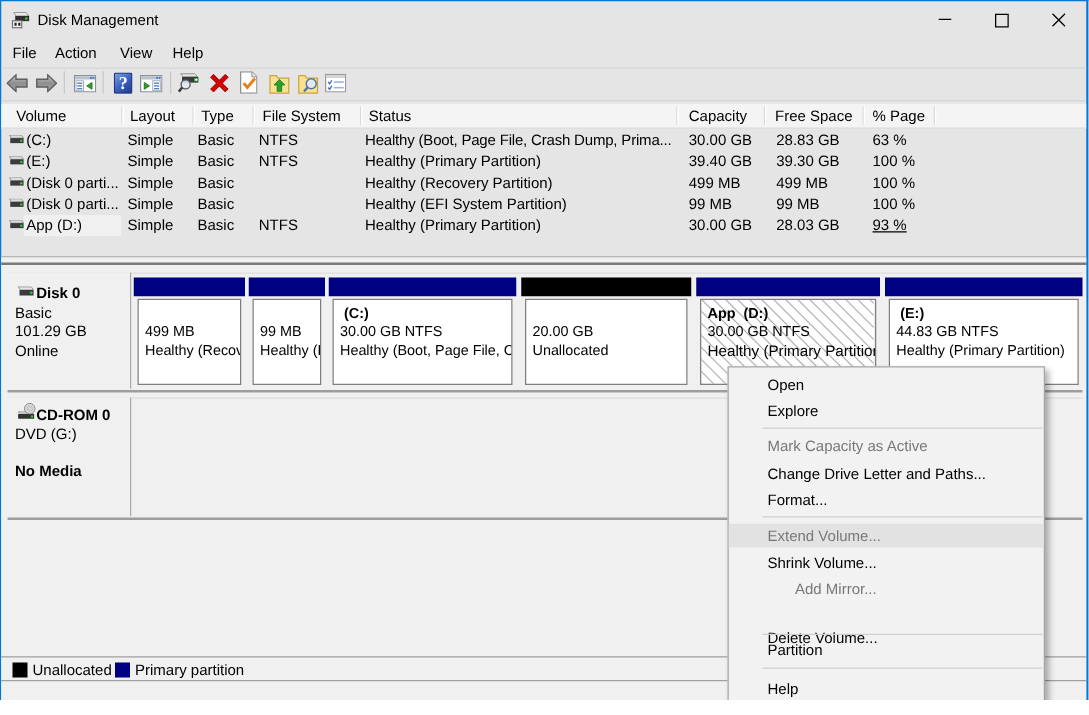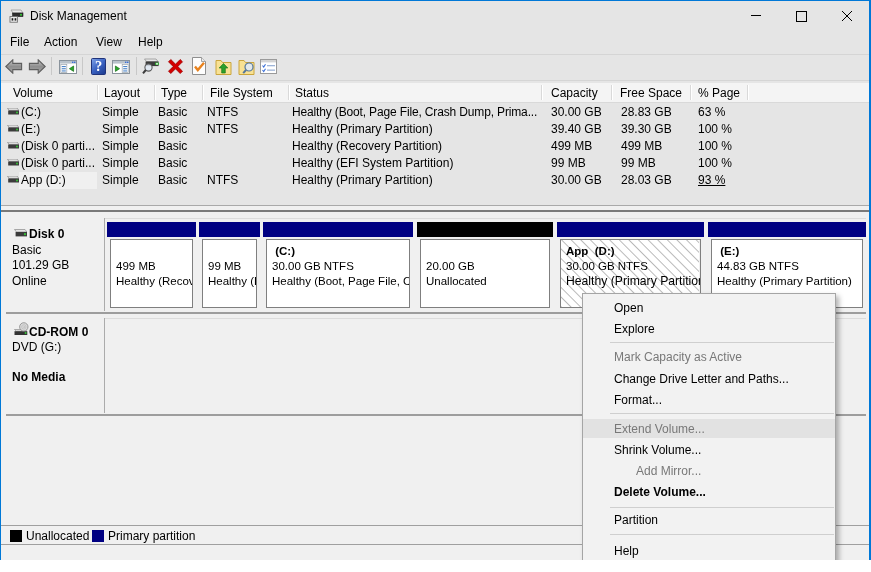--- a/index.html
+++ b/index.html
@@ -342,19 +342,19 @@
     <div class="mi" style="left:614px;top:299px;">Open</div>
     <div class="mi" style="left:614px;top:320px;">Explore</div>
     <div class="msep" style="left:610px;top:342px;width:224px;"></div>
     <div class="mi gray" style="left:614px;top:348px;">Mark Capacity as Active</div>
     <div class="mi" style="left:614px;top:370px;">Change Drive Letter and Paths...</div>
     <div class="mi" style="left:614px;top:391px;text-align:right;">Format...</div>
     <div class="msep" style="left:610px;top:413px;width:224px;"></div>
     <div class="mi gray" style="left:614px;top:420px;">Extend Volume...</div>
     <div class="mi" style="left:614px;top:441px;">Shrink Volume...</div>
     <div class="mi gray" style="left:636px;top:462px;">Add Mirror...</div>
-    <div class="mi" style="left:614px;top:483px;font-weight:bold;">Delete Volume...</div>
+    <div class="mi" style="left:614px;top:501px;">Delete Volume...</div>
     <div class="msep" style="left:610px;top:507px;width:224px;"></div>
     <div class="mi" style="left:614px;top:511px;">Partition</div>
     <div class="msep" style="left:610px;top:534px;width:224px;"></div>
     <div class="mi" style="left:614px;top:542px;">Help</div>
   </div>
 </div>
 
 </body></html>

